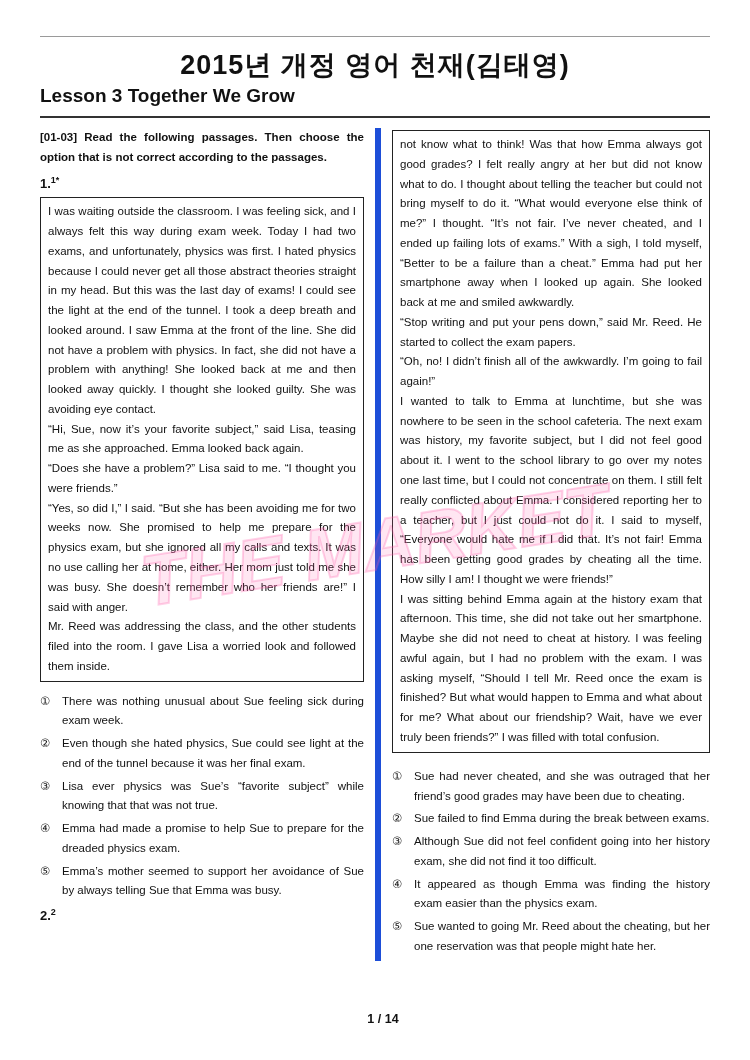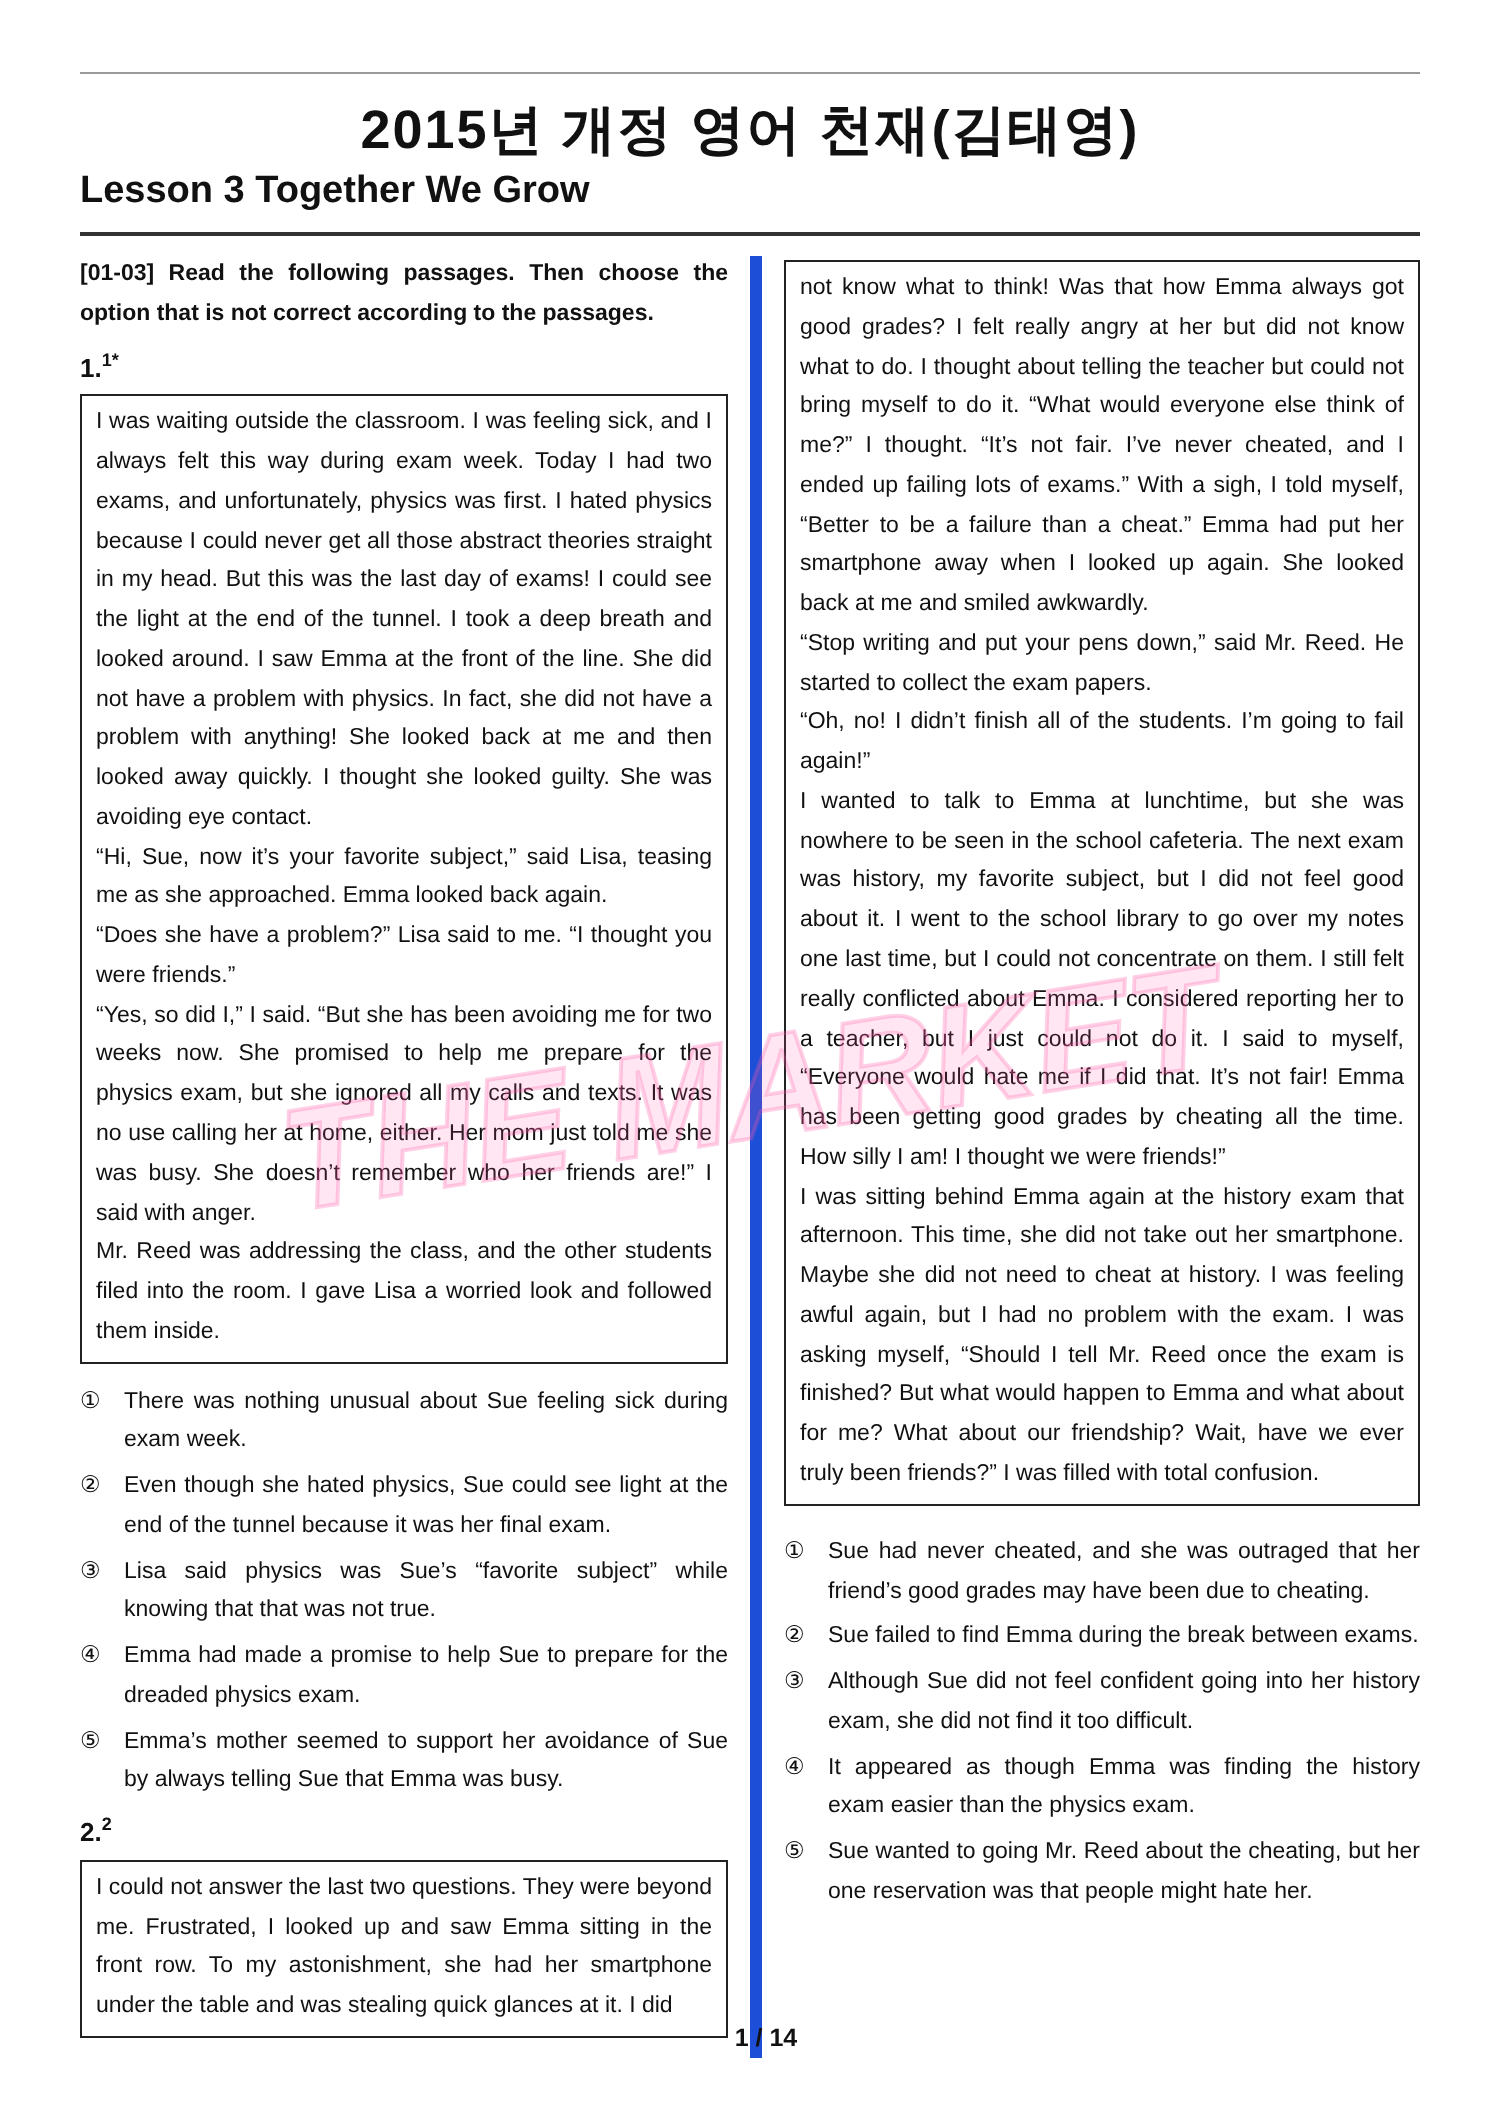--- a/index.html
+++ b/index.html
@@ -81,48 +81,45 @@
         <div class="option">
           <span class="onum">①</span>
           <span class="otext">There was nothing unusual about Sue feeling sick during exam week.</span>
         </div>
         <div class="option">
           <span class="onum">②</span>
           <span class="otext">Even though she hated physics, Sue could see light at the end of the tunnel because it was her final exam.</span>
         </div>
         <div class="option">
           <span class="onum">③</span>
-          <span class="otext">Lisa said physics was Sue’s “favorite subject” while knowing that that was not true.</span>
+          <span class="otext">Lisa ever physics was Sue’s “favorite subject” while knowing that that was not true.</span>
         </div>
         <div class="option">
           <span class="onum">④</span>
           <span class="otext">Emma had made a promise to help Sue to prepare for the dreaded physics exam.</span>
         </div>
         <div class="option">
           <span class="onum">⑤</span>
           <span class="otext">Emma’s mother seemed to support her avoidance of Sue by always telling Sue that Emma was busy.</span>
         </div>
       </div>
 
       <div class="qnum">
         <span>2.</span><sup>2</sup>
       </div>
 
-      <div class="passage-box">
-        <p>I could not answer the last two questions. They were beyond me. Frustrated, I looked up and saw Emma sitting in the front row. To my astonishment, she had her smartphone under the table and was stealing quick glances at it. I did</p>
-      </div>
 
     </div>
 
     <div class="col col-right">
 
       <div class="passage-box">
         <p>not know what to think! Was that how Emma always got good grades? I felt really angry at her but did not know what to do. I thought about telling the teacher but could not bring myself to do it. “What would everyone else think of me?” I thought. “It’s not fair. I’ve never cheated, and I ended up failing lots of exams.” With a sigh, I told myself, “Better to be a failure than a cheat.” Emma had put her smartphone away when I looked up again. She looked back at me and smiled awkwardly.</p>
         <p>“Stop writing and put your pens down,” said Mr. Reed. He started to collect the exam papers.</p>
-        <p>“Oh, no! I didn’t finish all of the students. I’m going to fail again!”</p>
+        <p>“Oh, no! I didn’t finish all of the awkwardly. I’m going to fail again!”</p>
         <p>I wanted to talk to Emma at lunchtime, but she was nowhere to be seen in the school cafeteria. The next exam was history, my favorite subject, but I did not feel good about it. I went to the school library to go over my notes one last time, but I could not concentrate on them. I still felt really conflicted about Emma. I considered reporting her to a teacher, but I just could not do it. I said to myself, “Everyone would hate me if I did that. It’s not fair! Emma has been getting good grades by cheating all the time. How silly I am! I thought we were friends!”</p>
         <p>I was sitting behind Emma again at the history exam that afternoon. This time, she did not take out her smartphone. Maybe she did not need to cheat at history. I was feeling awful again, but I had no problem with the exam. I was asking myself, “Should I tell Mr. Reed once the exam is finished? But what would happen to Emma and what about for me? What about our friendship? Wait, have we ever truly been friends?” I was filled with total confusion.</p>
       </div>
 
       <div class="options" style="margin-top:14px;">
         <div class="option">
           <span class="onum">①</span>
           <span class="otext">Sue had never cheated, and she was outraged that her friend’s good grades may have been due to cheating.</span>
         </div>
         <div class="option">

